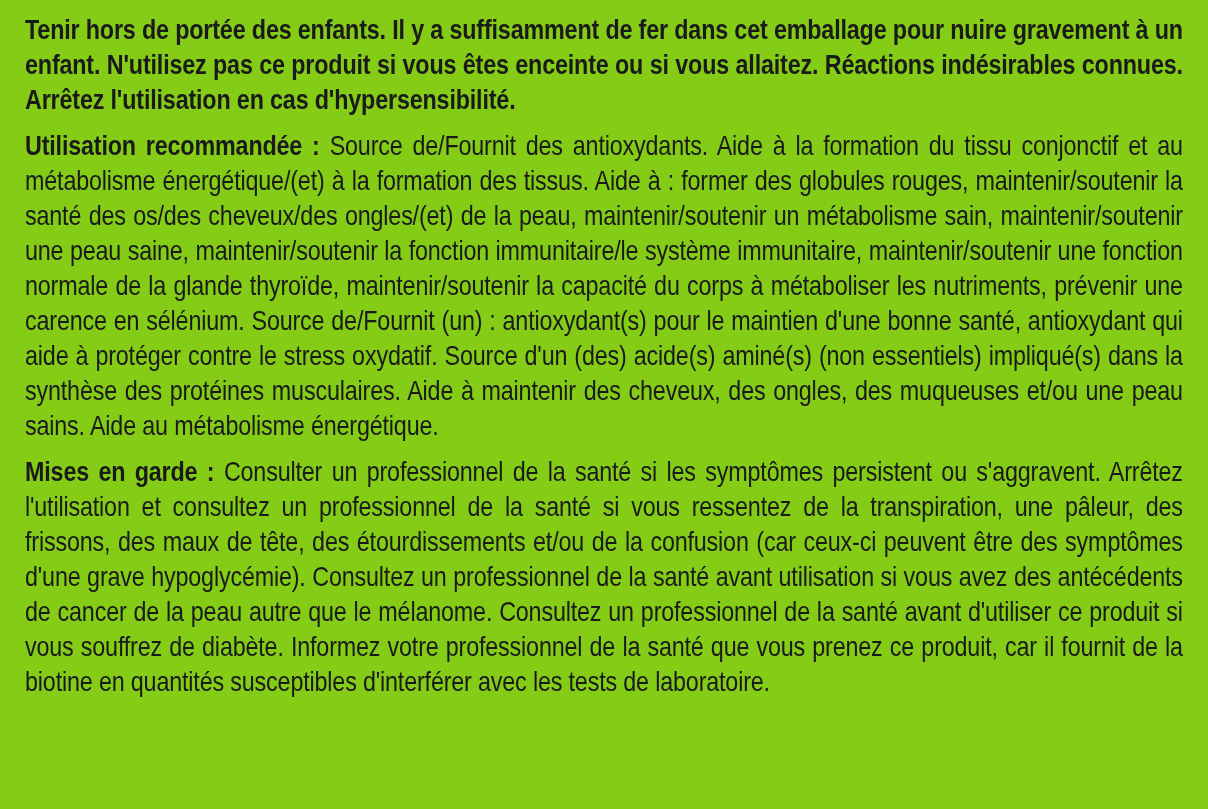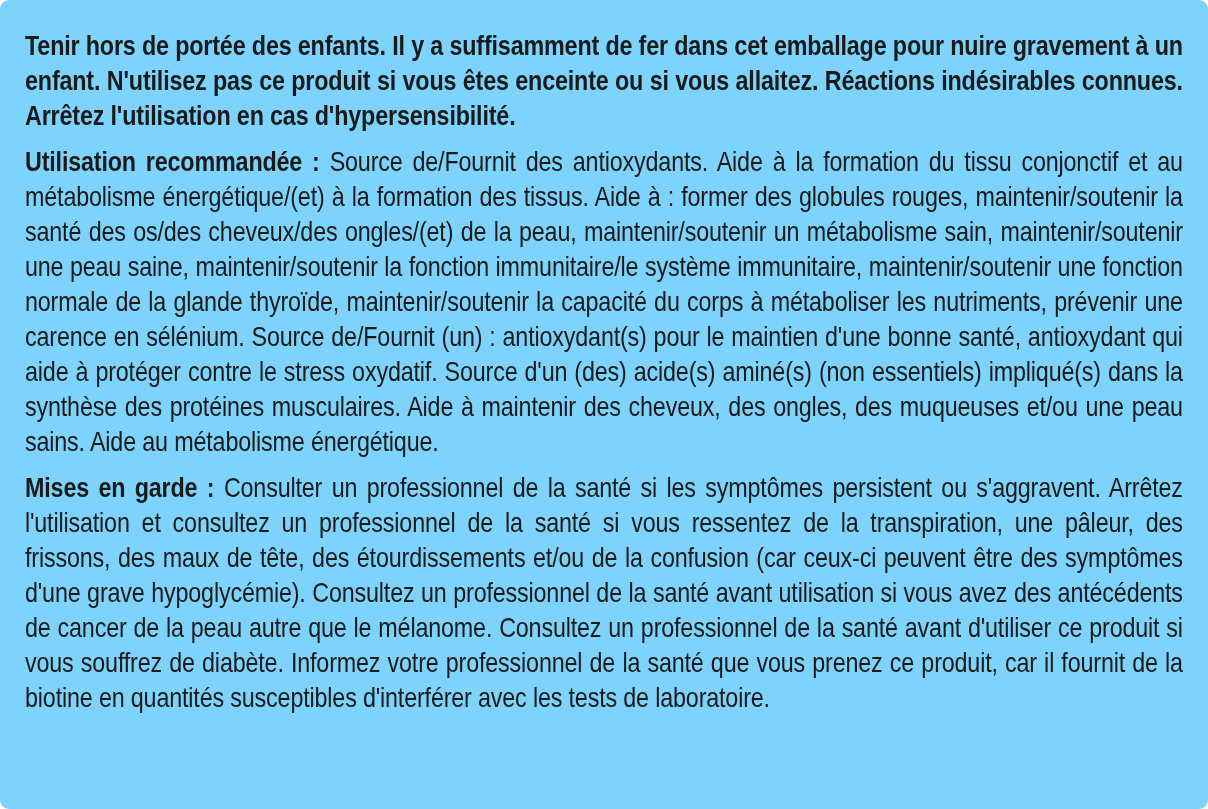--- a/index.html
+++ b/index.html
@@ -4,25 +4,24 @@
 <style>
   html, body {
     margin: 0;
     padding: 0;
     background: #ffffff;
   }
   .sheet {
     position: relative;
     width: 1208px;
     height: 809px;
-    background: #7dd3fc;
+    background: #84cc16;
     overflow: hidden;
     box-sizing: border-box;
-    padding: 28px 0 0 25px;
-    border-radius: 9px;
+    padding: 12px 0 0 25px;
   }
   
   .text-block {
     width: 1390px;
     transform: scaleX(0.833);
     transform-origin: 0 0;
     font-family: "Liberation Sans", "DejaVu Sans", sans-serif;
     font-size: 28px;
     line-height: 35px;
     color: #1a1a1a;

